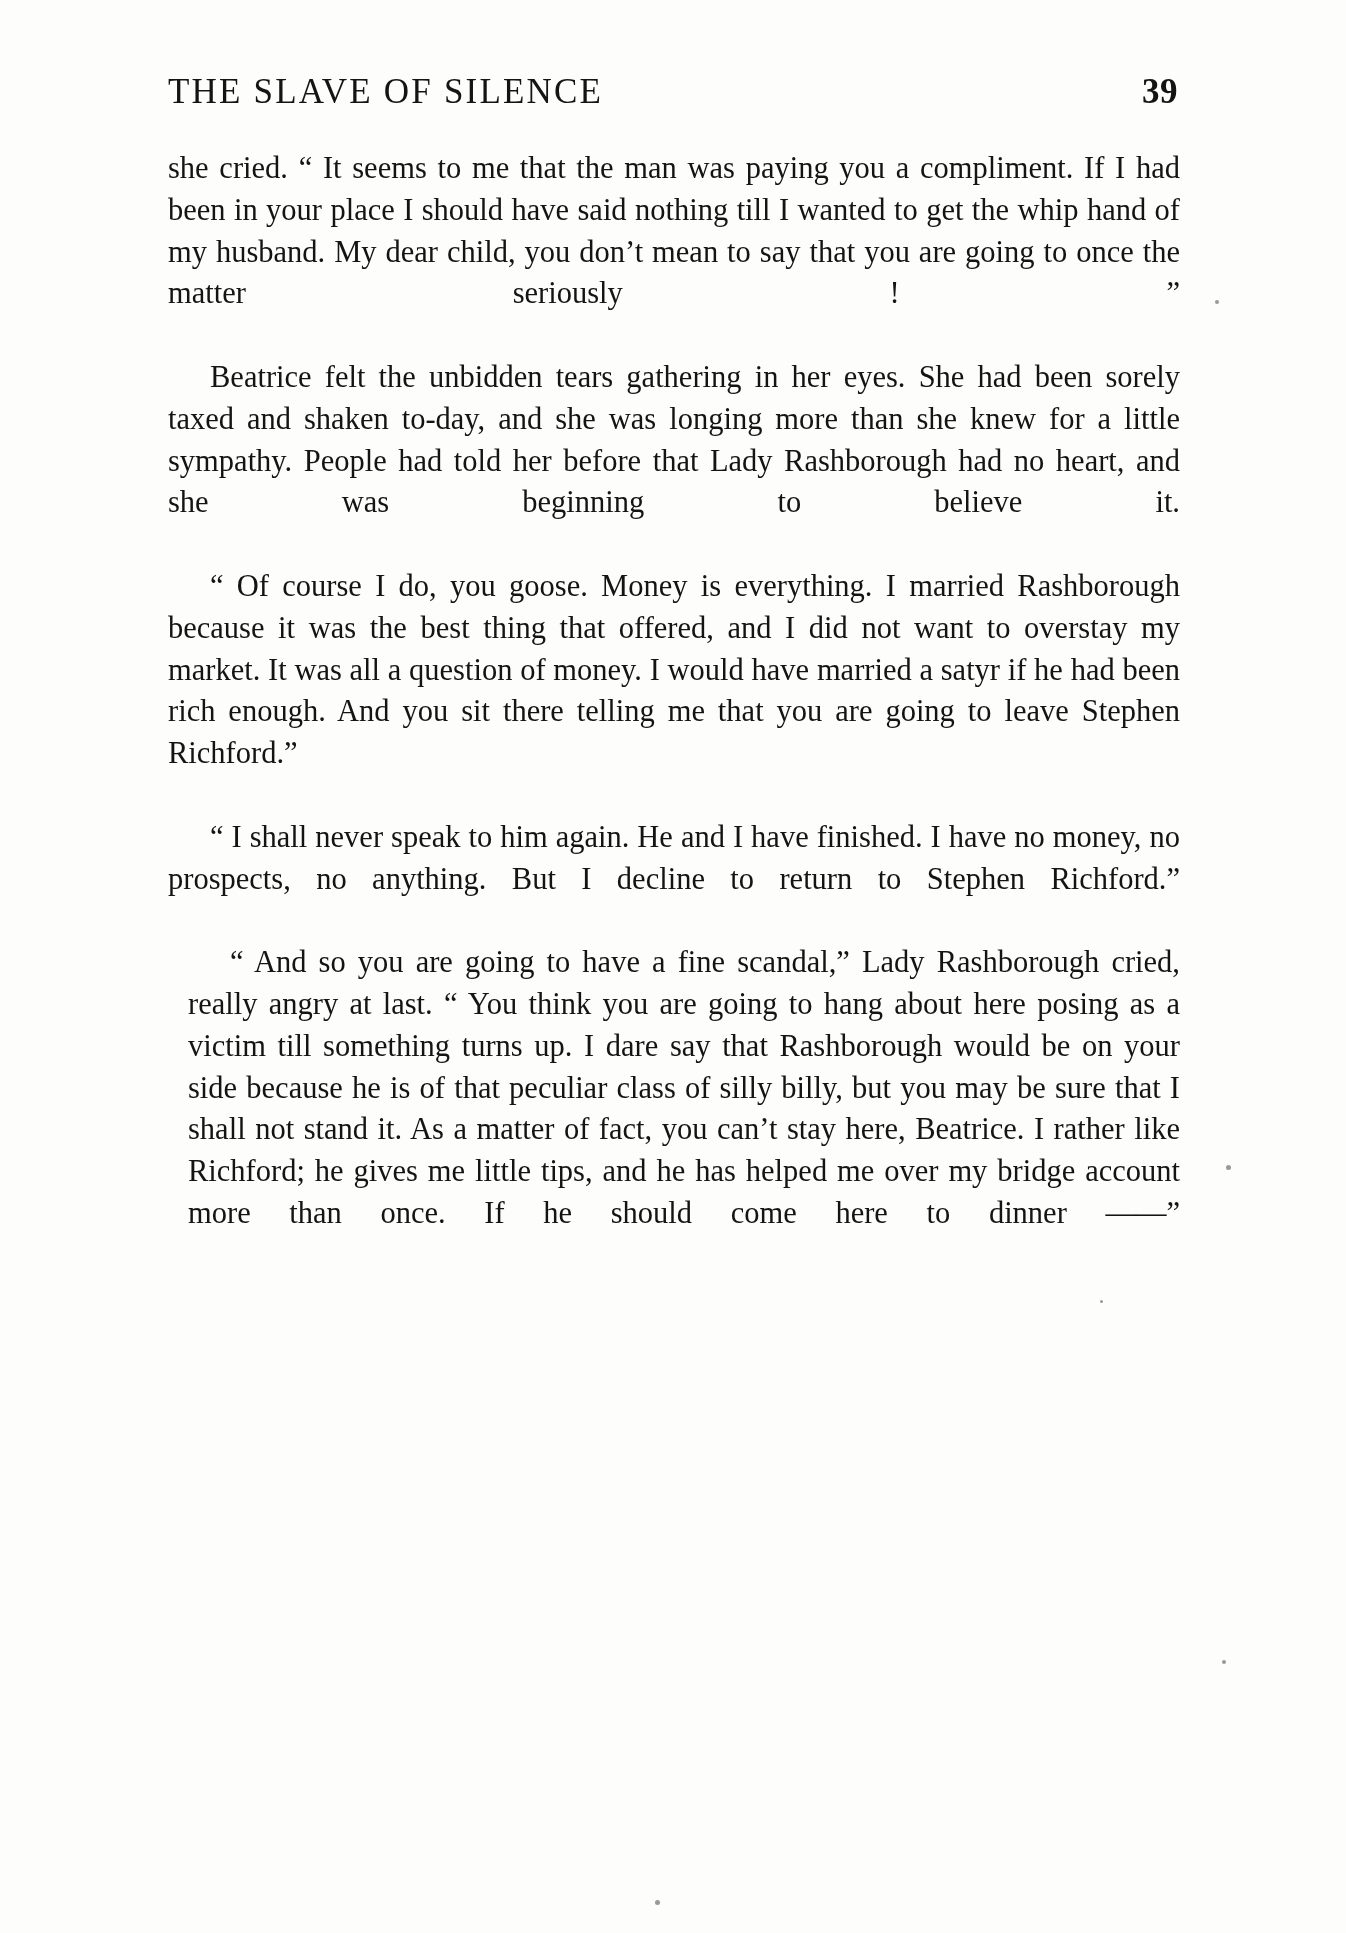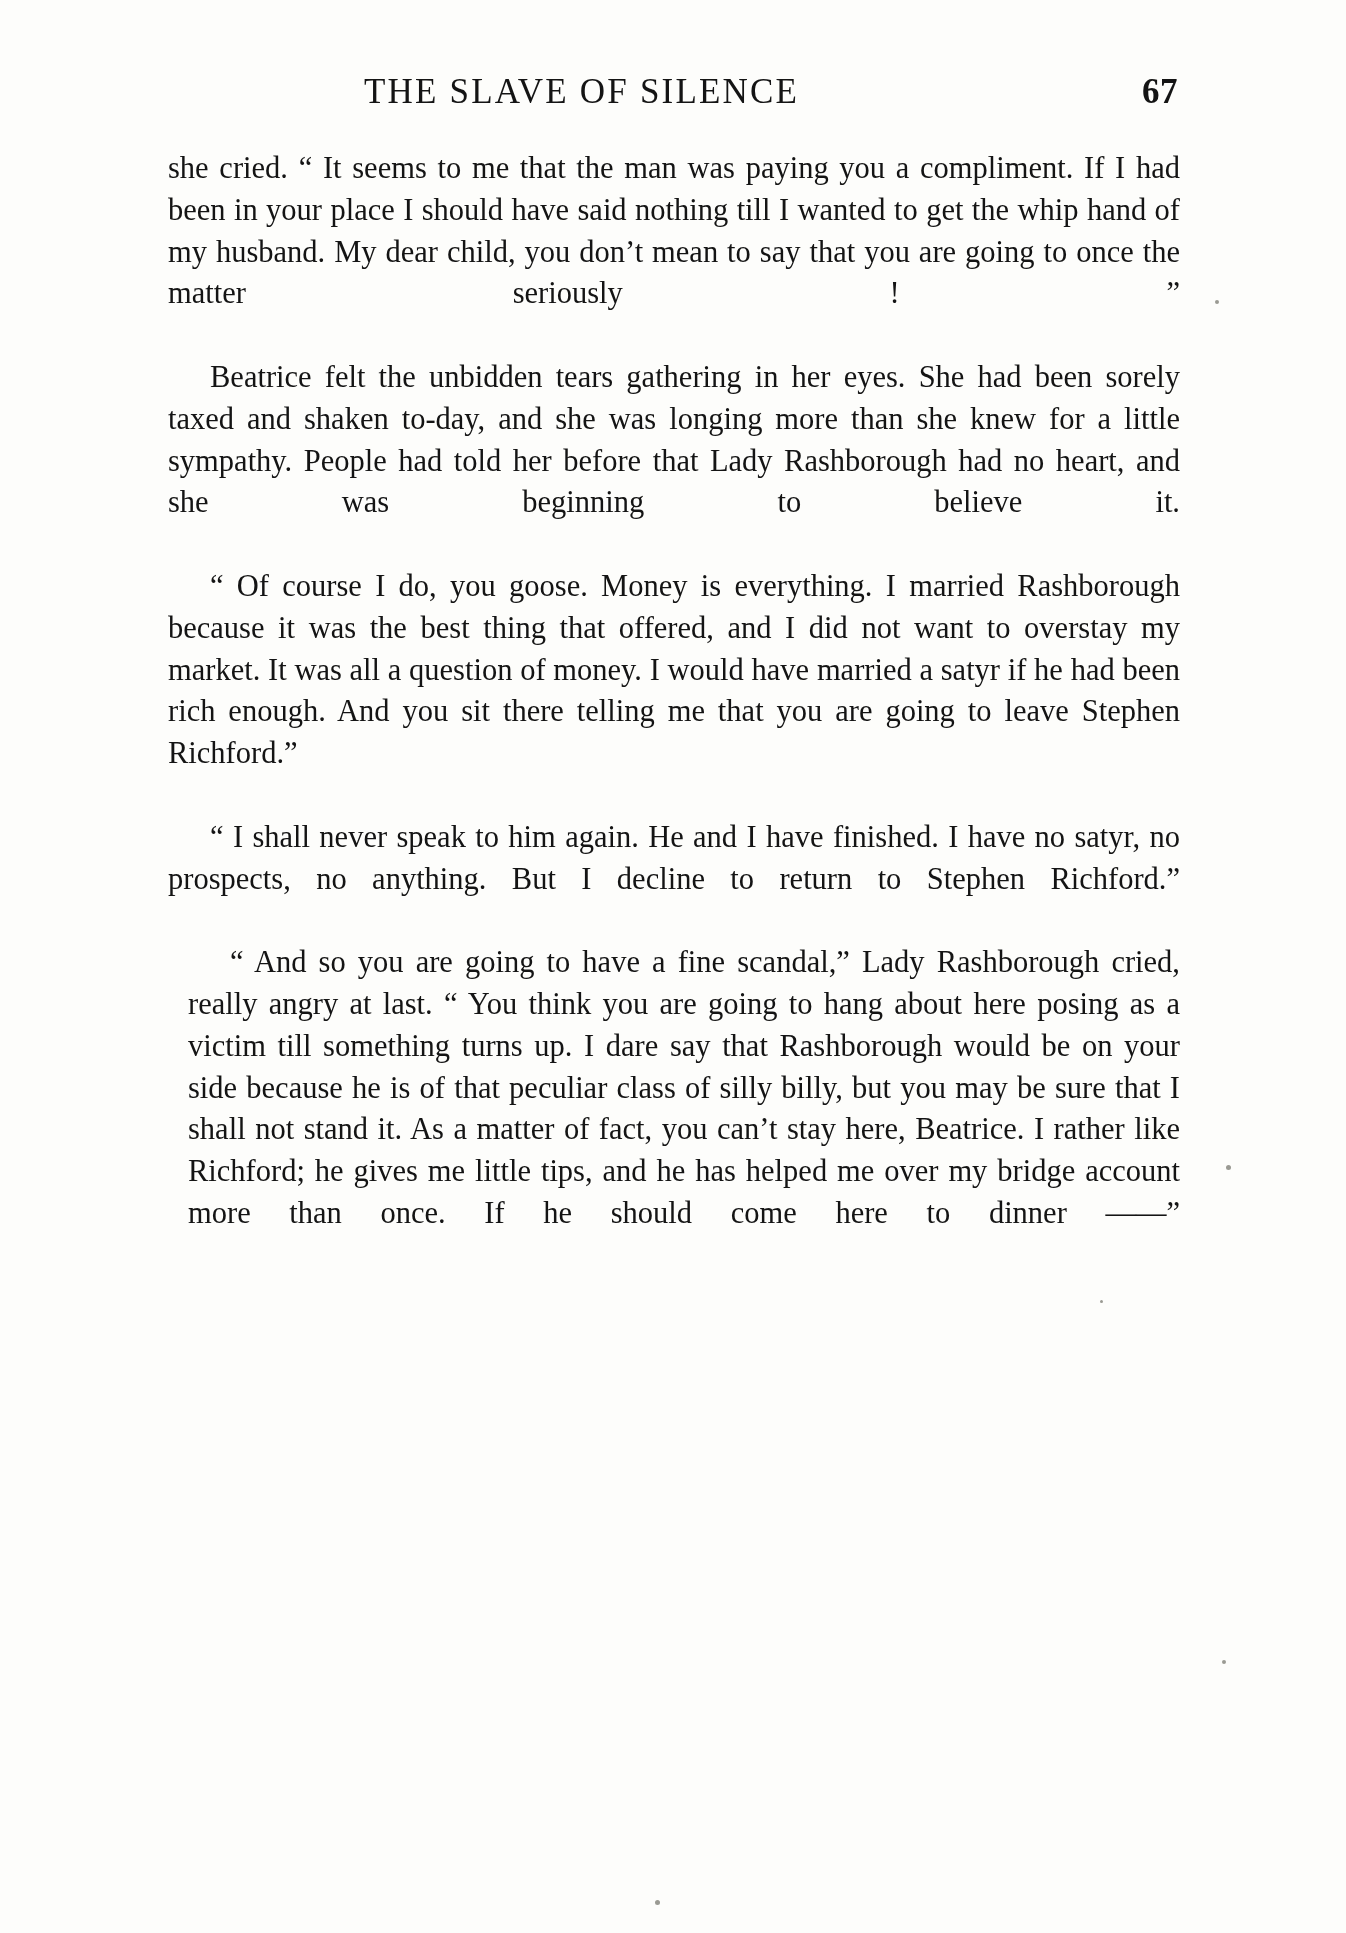--- a/index.html
+++ b/index.html
@@ -30,21 +30,20 @@
     width: 1010px;
     display: flex;
     align-items: baseline;
     justify-content: space-between;
   }
   .running-title {
     font-size: 35px;
     letter-spacing: 2.2px;
     font-weight: 400;
     white-space: nowrap;
-    margin-left: 196px;
     font-family: "Liberation Serif", serif;
   }
   .folio {
     font-size: 35px;
     font-weight: 700;
     letter-spacing: 0.5px;
   }
   .body-text {
     position: absolute;
     left: 168px;
@@ -85,28 +84,28 @@
   .speck.s4 { left: 655px; top: 1900px; width: 5px; height: 5px; }
   .speck.s5 { left: 1100px; top: 1300px; width: 3px; height: 3px; }
 </style>
 </head>
 <body>
 
 <div class="page">
 
   <div class="header">
     <div class="running-title">THE SLAVE OF SILENCE</div>
-    <div class="folio">67</div>
+    <div class="folio">39</div>
   </div>
 
   <div class="body-text" id="body-text">
       <p class="no-indent">she cried.  “ It seems to me that the man was paying you a compliment.   If I had been in your place I should have said nothing till I wanted to get the whip hand of my husband.   My dear child, you don’t mean to say that you are going to once the matter seriously ! ”</p>
       <p class="">Beatrice felt the unbidden tears gathering in her eyes.   She had been sorely taxed and shaken to-day, and she was longing more than she knew for a little sympathy.   People had told her before that Lady Rashborough had no heart, and she was beginning to believe it.</p>
       <p class="">“ Of course I do, you goose.   Money is everything. I married Rashborough because it was the best thing that offered, and I did not want to overstay my market. It was all a question of money.   I would have married a satyr if he had been rich enough.   And you sit there telling me that you are going to leave Stephen Richford.”</p>
-      <p class="">“ I shall never speak to him again.   He and I have finished.   I have no satyr, no prospects, no anything. But I decline to return to Stephen Richford.”</p>
+      <p class="">“ I shall never speak to him again.   He and I have finished.   I have no money, no prospects, no anything. But I decline to return to Stephen Richford.”</p>
       <p class="">“ And so you are going to have a fine scandal,” Lady Rashborough cried, really angry at last.   “ You think you are going to hang about here posing as a victim till something turns up.   I dare say that Rashborough would be on your side because he is of that peculiar class of silly billy, but you may be sure that I shall not stand it.   As a matter of fact, you can’t stay here, Beatrice.   I rather like Richford; he gives me little tips, and he has helped me over my bridge account more than once.   If he should come here to dinner ——”</p>
     </div>
 
   <span class="speck s1"></span>
   <span class="speck s2"></span>
   <span class="speck s3"></span>
   <span class="speck s4"></span>
   <span class="speck s5"></span>
 
 </div>

